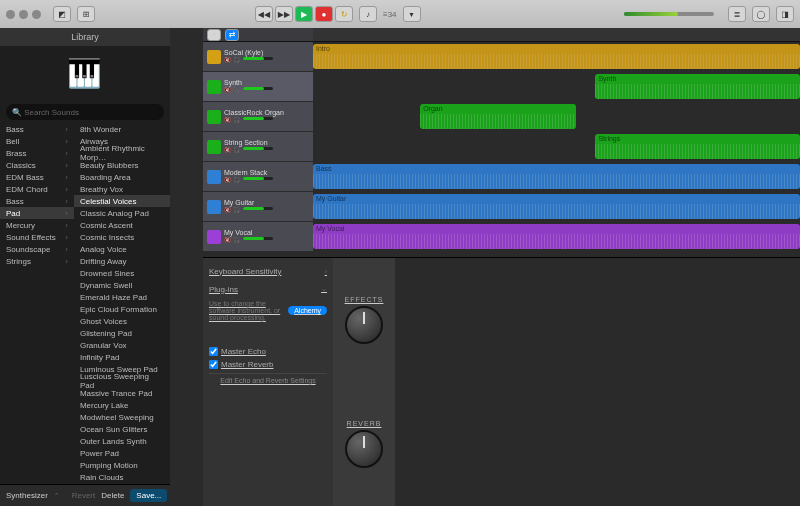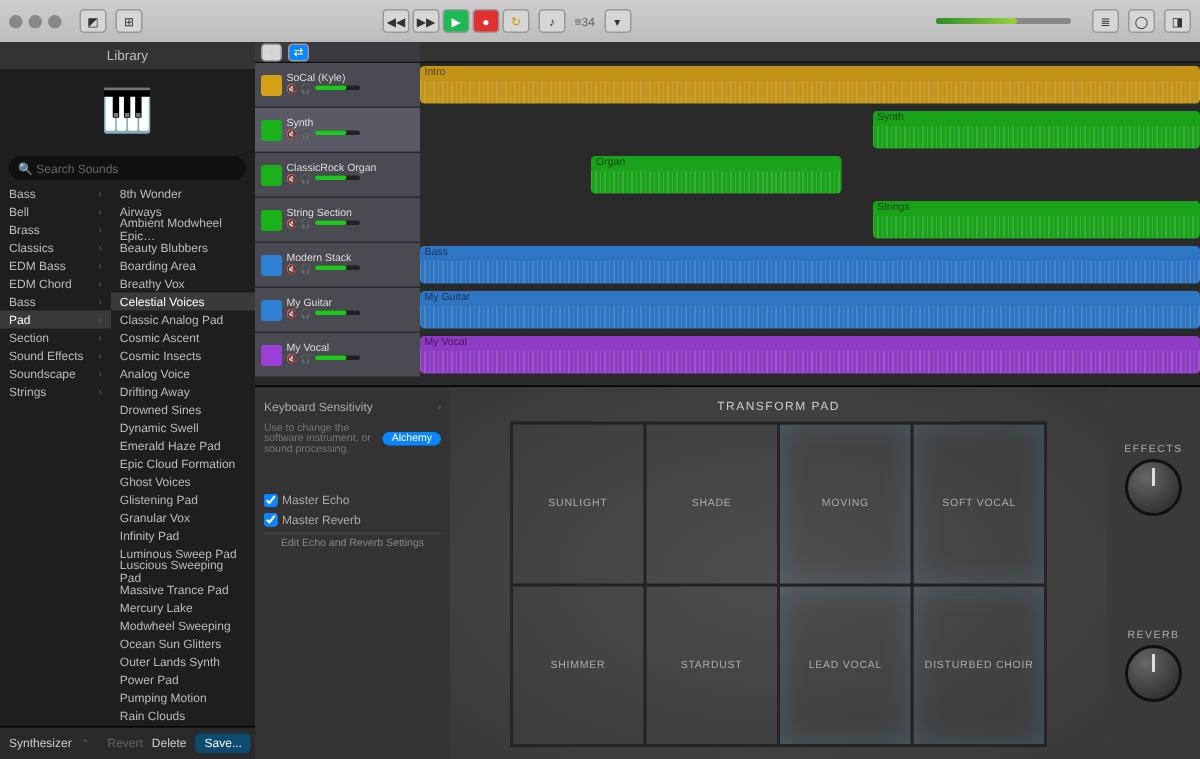--- a/index.html
+++ b/index.html
@@ -14,21 +14,21 @@
 .tbtn { width:18px; height:16px; background:#d6d6d6; border:1px solid #999; border-radius:3px; display:flex; align-items:center; justify-content:center; font-size:8px;}
 .transport{display:flex;gap:2px;margin-left:140px;}
 .play{background:#1db954;color:#fff;}
 .rec{background:#e03030;color:#fff;}
 .lcd{background:#222;border-radius:4px;height:20px;display:flex;align-items:center;padding:0 8px;gap:8px;color:#c7a94a;font-weight:600;margin:0 6px;}
 .lcd-big{font-size:12px;}
 .lcd-sub{font-size:7px;color:#999;display:flex;flex-direction:column;line-height:1;}
 .mastvol{width:90px;height:4px;background:#888;border-radius:2px;position:relative;margin-left:auto;}
 .mastvol::after{content:"";position:absolute;height:4px;width:60%;background:linear-gradient(90deg,#2e8b2e,#9ad33a);border-radius:2px;}
 
-.main { display:flex; height:478px; }
+.main { display:flex; height:478px;gap:33px; }
 
 
 .library { width:170px; background:#1e1e1e; display:flex; flex-direction:column; }
 .lib-head{height:18px;background:#333;display:flex;align-items:center;justify-content:center;font-size:9px;color:#bbb;}
 .lib-icon{height:55px;display:flex;align-items:center;justify-content:center;}
 .kbd-ic{color:#1ec71e;font-size:28px;}
 .lib-search{height:16px;background:#111;margin:3px 6px;border-radius:8px;padding:0 6px;color:#666;display:flex;align-items:center;font-size:8px;}
 .lib-cols{flex:1;display:flex;overflow:hidden;}
 .lib-col{flex:1;overflow:hidden;}
 .lib-item{height:12px;padding:0 6px;display:flex;align-items:center;justify-content:space-between;color:#bbb;font-size:8px;cursor:default;}
@@ -54,21 +54,21 @@
 .trk-lane{flex:1;position:relative;background:#2a2a2a;}
 .region{position:absolute;top:2px;bottom:2px;border-radius:3px;opacity:0.9;overflow:hidden;}
 .reg-lbl{position:absolute;top:1px;left:3px;font-size:7px;color:rgba(0,0,0,0.6);font-weight:500;}
 .wave{position:absolute;inset:0;background:repeating-linear-gradient(90deg,rgba(255,255,255,0.3) 0 1px,transparent 1px 3px);opacity:0.5;top:40%;}
 
 
 .editor{flex:1;background:#2a2a2a;display:flex;flex-direction:column;border-top:1px solid #000;}
 .ed-tabs{height:18px;background:#333;display:flex;align-items:center;padding:0 6px;gap:4px;}
 .ed-tab{padding:2px 8px;border-radius:3px;font-size:8px;background:#444;color:#bbb;}
 .ed-tab.on{background:#0a84ff;color:#fff;}
-.ed-body{flex:1;display:flex;}
+.ed-body{flex:1;display:flex;text-decoration:underline;}
 .ed-side{width:130px;background:#333;padding:6px;font-size:8px;color:#aaa;display:flex;flex-direction:column;gap:4px;}
 .ed-row{display:flex;align-items:center;justify-content:space-between;height:14px;}
 .badge{background:#0a84ff;color:#fff;border-radius:7px;padding:1px 6px;font-size:7px;}
 .chk{display:flex;align-items:center;gap:3px;}
 .chk input{accent-color:#0a84ff;width:9px;height:9px;}
 .ed-link{color:#888;text-align:center;font-size:7px;height:14px;border-top:1px solid #444;padding-top:3px;}
 .transform{flex:1;background:radial-gradient(ellipse at 50% 50%,#4e4e4e,#383838);position:relative;display:flex;flex-direction:column;align-items:center;padding:8px;}
 .tf-title{font-size:8px;letter-spacing:1px;color:#ccc;margin-bottom:6px;}
 .tf-grid{flex:1;width:85%;display:grid;grid-template-columns:repeat(4,1fr);grid-template-rows:repeat(2,1fr);gap:0;border:1px solid #222;}
 .tf-cell{border:1px solid #222;display:flex;align-items:center;justify-content:center;font-size:7px;color:#aaa;letter-spacing:0.5px;}
@@ -142,40 +142,40 @@
           </div>
           <div class="lib-item">
             <span>Bass</span>
             <span class="chev">›</span>
           </div>
           <div class="lib-item sel">
             <span>Pad</span>
             <span class="chev">›</span>
           </div>
           <div class="lib-item">
-            <span>Section</span>
+            <span>Mercury</span>
             <span class="chev">›</span>
           </div>
           <div class="lib-item">
             <span>Sound Effects</span>
             <span class="chev">›</span>
           </div>
           <div class="lib-item">
             <span>Soundscape</span>
             <span class="chev">›</span>
           </div>
           <div class="lib-item">
             <span>Strings</span>
             <span class="chev">›</span>
           </div>
         </div>
       <div class="lib-col" id="lib-patches" style="flex:1.3">
           <div class="lib-item">8th Wonder</div>
           <div class="lib-item">Airways</div>
-          <div class="lib-item">Ambient Modwheel Epic…</div>
+          <div class="lib-item">Ambient Rhythmic Morp…</div>
           <div class="lib-item">Beauty Blubbers</div>
           <div class="lib-item">Boarding Area</div>
           <div class="lib-item">Breathy Vox</div>
           <div class="lib-item sel">Celestial Voices</div>
           <div class="lib-item">Classic Analog Pad</div>
           <div class="lib-item">Cosmic Ascent</div>
           <div class="lib-item">Cosmic Insects</div>
           <div class="lib-item">Analog Voice</div>
           <div class="lib-item">Drifting Away</div>
           <div class="lib-item">Drowned Sines</div>
@@ -352,48 +352,39 @@
         </div>
       </div>
 
     <div class="editor">
       <div class="ed-body">
         <div class="ed-side">
           <div class="ed-row">
               <span>Keyboard Sensitivity</span>
               <span class="chev">›</span>
             </div>
+          <div class="ed-row">
+              <span>Plug-ins</span>
+              <span class="chev">⌄</span>
+            </div>
           <div class="ed-row" style="height:auto">
               <span style="color:#777;font-size:7px;flex:1">Use to change the software instrument, or sound processing.</span>
               <span class="badge">Alchemy</span>
             </div>
           <div style="height:18px"></div>
           <label class="chk">
               <input type="checkbox" checked="" style="">
               <span>Master Echo</span>
             </label>
           <label class="chk">
               <input type="checkbox" checked="" style="">
               <span>Master Reverb</span>
             </label>
           <div class="ed-link">Edit Echo and Reverb Settings</div>
         </div>
-        <div class="transform">
-          <div class="tf-title">TRANSFORM PAD</div>
-          <div class="tf-grid" id="tf-grid">
-              <div class="tf-cell">SUNLIGHT</div>
-              <div class="tf-cell">SHADE</div>
-              <div class="tf-cell lit">MOVING</div>
-              <div class="tf-cell lit">SOFT VOCAL</div>
-              <div class="tf-cell">SHIMMER</div>
-              <div class="tf-cell">STARDUST</div>
-              <div class="tf-cell lit">LEAD VOCAL</div>
-              <div class="tf-cell lit">DISTURBED CHOIR</div>
-            </div>
-        </div>
         <div class="knobcol">
           <div class="col" style="align-items:center">
             <div class="klabel">EFFECTS</div>
             <div class="knob"></div>
           </div>
           <div class="col" style="align-items:center">
             <div class="klabel">REVERB</div>
             <div class="knob"></div>
           </div>
         </div>

